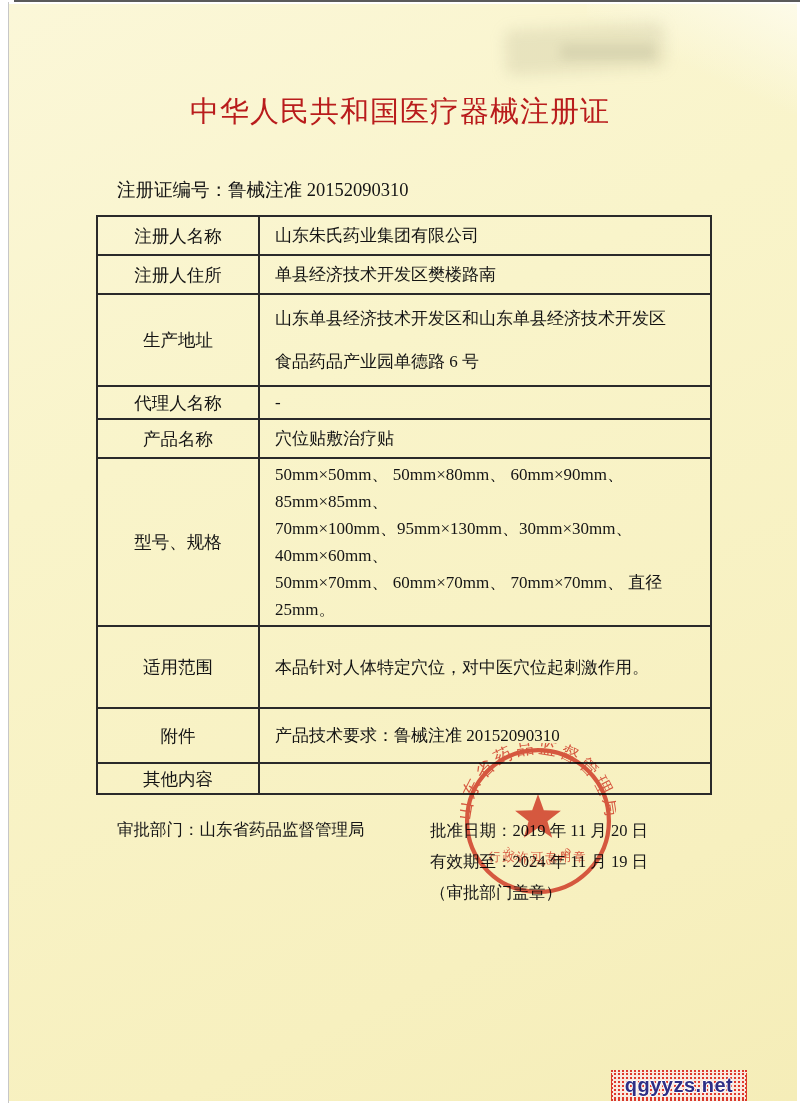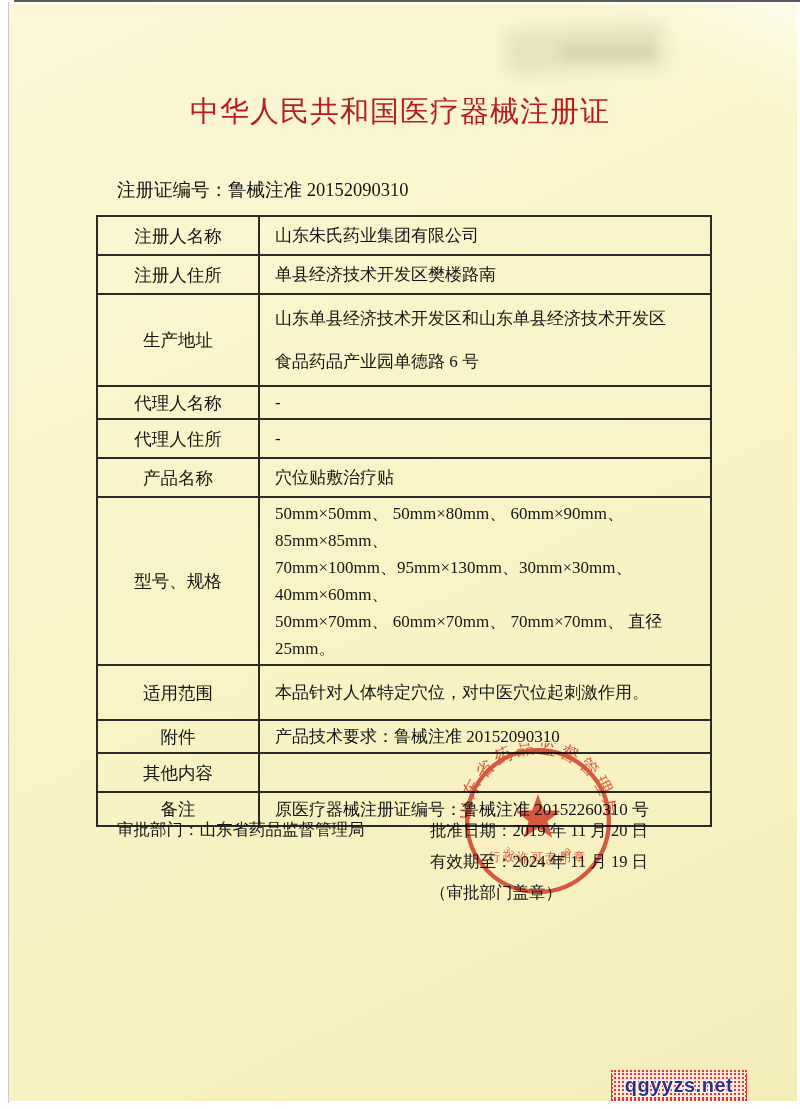--- a/index.html
+++ b/index.html
@@ -110,48 +110,40 @@
     <tr>
       <td class="lbl">生产地址</td>
       <td class="val">山东单县经济技术开发区和山东单县经济技术开发区
 食品药品产业园单德路 6 号</td>
     </tr>
     <tr>
       <td class="lbl">代理人名称</td>
       <td class="val">-</td>
     </tr>
     <tr>
-      <td class="lbl">代理人住所</td>
-      <td class="val">-</td>
-    </tr>
-    <tr>
       <td class="lbl">产品名称</td>
       <td class="val">穴位贴敷治疗贴</td>
     </tr>
     <tr>
       <td class="lbl">型号、规格</td>
       <td class="val">50mm×50mm、 50mm×80mm、 60mm×90mm、 85mm×85mm、
 70mm×100mm、95mm×130mm、30mm×30mm、40mm×60mm、
 50mm×70mm、 60mm×70mm、 70mm×70mm、 直径 25mm。</td>
     </tr>
     <tr>
       <td class="lbl">适用范围</td>
       <td class="val">本品针对人体特定穴位，对中医穴位起刺激作用。</td>
     </tr>
     <tr>
       <td class="lbl">附件</td>
       <td class="val">产品技术要求：鲁械注准 20152090310</td>
     </tr>
     <tr>
       <td class="lbl">其他内容</td>
       <td class="val"></td>
-    </tr>
-    <tr>
-      <td class="lbl">备注</td>
-      <td class="val">原医疗器械注册证编号：鲁械注准 20152260310 号</td>
     </tr>
   </tbody>
 </table>
 
 <div class="footer-left">审批部门：山东省药品监督管理局</div>
 
 <div class="footer-right">
   <div>批准日期：2019 年 11 月 20 日</div>
   <div>有效期至：2024 年 11 月 19 日</div>
   <div>（审批部门盖章）</div>

